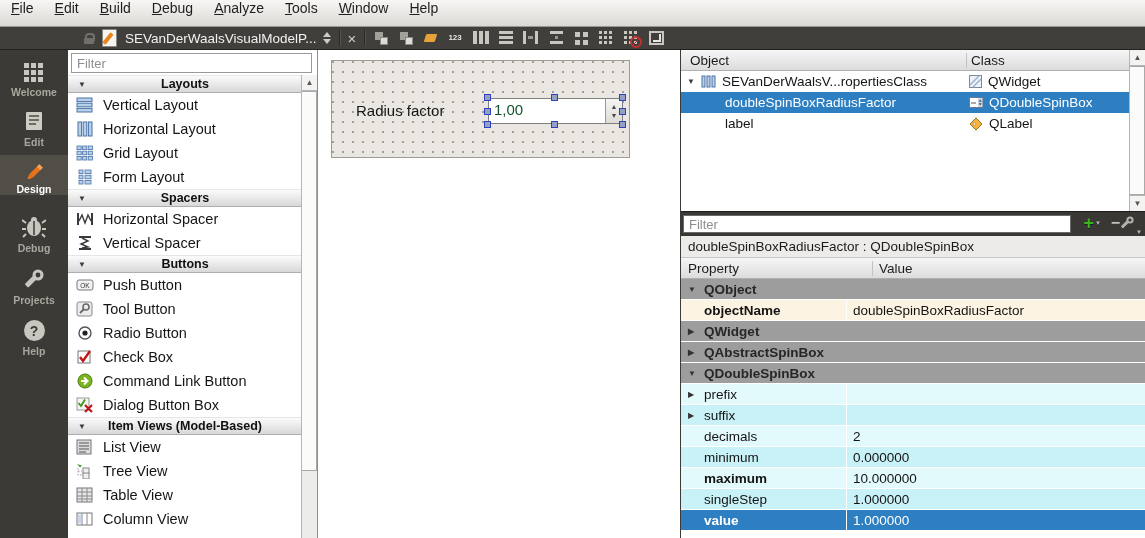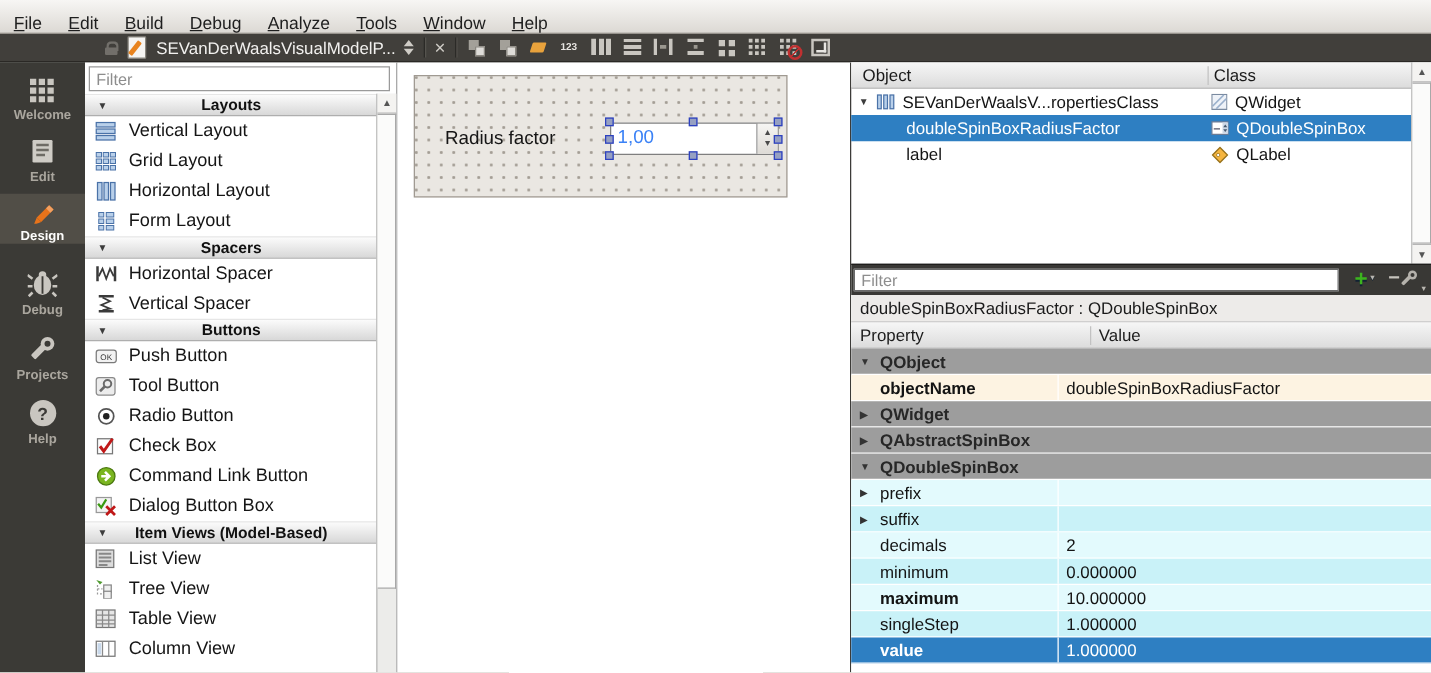--- a/index.html
+++ b/index.html
@@ -1,21 +1,21 @@
 <!DOCTYPE html>
 <html><head>
 <meta charset="utf-8">
 <style>
   html,body{margin:0;padding:0;background:#c9c6c0;}
   .app{position:relative;width:1145px;height:538px;background:#fff;overflow:hidden;
        font-family:"Liberation Sans",sans-serif;color:#1c1c1c;-webkit-font-smoothing:antialiased;}
   
   .menubar{position:absolute;left:0;top:0;width:100%;height:27px;box-sizing:border-box;
            background:linear-gradient(#f7f6f4,#dcd9d4);border-bottom:1px solid #9c968e;
-           display:flex;align-items:flex-end;gap:21px;padding-left:11px;font-size:14px;color:#1e1e1e;}
+           display:flex;align-items:flex-start;gap:21px;padding-left:11px;font-size:14px;color:#1e1e1e;}
   .menu-item{display:inline-block;cursor:default;}
   .menu-item::first-letter{text-decoration:underline;}
   
   .toolbar{position:absolute;left:0;top:27px;width:100%;height:23px;box-sizing:border-box;
            background:#413f3b;border-bottom:1px solid #23221f;display:flex;align-items:center;
            gap:8px;padding-left:84px;}
   .tb-sep{width:1px;height:16px;background:#2b2a27;box-shadow:1px 0 0 #55534e;}
   .lock-i{width:10px;height:11px;position:relative;opacity:.65;}
   .lock-i::before{content:"";position:absolute;left:1px;top:0;width:6px;height:6px;border:2px solid #8d8a84;
                   border-bottom:none;border-radius:4px 4px 0 0;}
@@ -75,21 +75,21 @@
   .sb-btn{position:absolute;left:0;width:15px;height:15px;background:#f4f3f1;border-bottom:1px solid #b5b5b5;
           font-size:8px;color:#555;text-align:center;line-height:15px;cursor:default;}
   .sb-btn.bot{bottom:0;border-top:1px solid #b5b5b5;border-bottom:none;}
   .wb-thumb{position:absolute;left:0;top:16px;width:15px;height:380px;background:#fbfbfa;border:1px solid #a8a8a8;border-left:none;box-sizing:border-box;cursor:default;}
   
   .formarea{position:absolute;left:318px;top:50px;width:363px;bottom:0;background:#fff;padding-left:23px;}
   .canvas{position:absolute;left:13px;top:10px;width:297px;height:96px;background-color:#eae7e2;border:1px solid #a09a92;
           background-image:radial-gradient(circle,#a59f96 1px,rgba(0,0,0,0) 1.3px);background-size:10px 10px;background-position:6px 6px;}
   .form-label{position:absolute;left:24px;top:41px;font-size:15px;color:#161616;cursor:default;}
   .spinbox{position:absolute;left:156px;top:37px;width:135px;height:26px;background:#fff;border:1px solid #7f7f7f;box-sizing:border-box;cursor:default;}
-  .spinbox .sb-text{position:absolute;left:5px;top:2px;font-size:15px;color:#3b82f6;}
+  .spinbox .sb-text{position:absolute;left:5px;top:2px;font-size:15px;color:#14532d;}
   .sb-btns{position:absolute;right:0;top:0;bottom:0;width:16px;border-left:1px solid #9a9a9a;background:linear-gradient(#f6f5f3,#dedbd6);
            display:flex;flex-direction:column;align-items:center;justify-content:center;gap:3px;}
   .sb-btns i{font-style:normal;font-size:7px;line-height:6px;color:#4a4a4a;}
   .handle{position:absolute;width:7px;height:7px;background:#96a0c2;border:1px solid #2d41c0;box-sizing:border-box;cursor:default;}
   
   .rightpanel{position:absolute;left:680px;top:50px;right:0;bottom:0;background:#fff;border-left:1px solid #3c3b38;box-sizing:border-box;}
   .inspector{position:absolute;left:0;top:0;right:16px;height:179px;}
   .oi-hdr{height:20px;display:flex;background:linear-gradient(#f6f6f6,#dcdcdc);border-bottom:1px solid #b0b0b0;
           font-size:13.5px;color:#1a1a1a;align-items:center;cursor:default;}
   .oi-c1{width:286px;padding-left:9px;box-sizing:border-box;border-right:1px solid #c2c2c2;}
@@ -270,43 +270,43 @@
             <g fill="#b9d0ea" stroke="#4a72a8">
               <rect x="1" y="1" width="15" height="3.6"></rect>
               <rect x="1" y="6.2" width="15" height="3.6"></rect>
               <rect x="1" y="11.4" width="15" height="3.6"></rect>
             </g>
           </svg>
         <span>Vertical Layout</span>
       </div>
       <div class="wb-item">
         <svg width="18" height="16">
+            <g fill="#b9d0ea" stroke="#4a72a8">
+              <rect x="2" y="1" width="3.6" height="14"></rect>
+              <rect x="7.2" y="1" width="3.6" height="14"></rect>
+              <rect x="12.4" y="1" width="3.6" height="14"></rect>
+            </g>
+          </svg>
+        <span>Horizontal Layout</span>
+      </div>
+      <div class="wb-item">
+        <svg width="18" height="16">
             <g fill="#b9d0ea" stroke="#4a72a8" stroke-width="0.8">
               <rect x="1" y="1" width="4.2" height="3.6"></rect>
               <rect x="6.6" y="1" width="4.2" height="3.6"></rect>
               <rect x="12.2" y="1" width="4.2" height="3.6"></rect>
               <rect x="1" y="6.2" width="4.2" height="3.6"></rect>
               <rect x="6.6" y="6.2" width="4.2" height="3.6"></rect>
               <rect x="12.2" y="6.2" width="4.2" height="3.6"></rect>
               <rect x="1" y="11.4" width="4.2" height="3.6"></rect>
               <rect x="6.6" y="11.4" width="4.2" height="3.6"></rect>
               <rect x="12.2" y="11.4" width="4.2" height="3.6"></rect>
             </g>
           </svg>
         <span>Grid Layout</span>
-      </div>
-      <div class="wb-item">
-        <svg width="18" height="16">
-            <g fill="#b9d0ea" stroke="#4a72a8">
-              <rect x="2" y="1" width="3.6" height="14"></rect>
-              <rect x="7.2" y="1" width="3.6" height="14"></rect>
-              <rect x="12.4" y="1" width="3.6" height="14"></rect>
-            </g>
-          </svg>
-        <span>Horizontal Layout</span>
       </div>
       <div class="wb-item">
         <svg width="18" height="16">
             <g fill="#b9d0ea" stroke="#4a72a8" stroke-width="0.8">
               <rect x="3" y="1" width="4" height="3.6"></rect>
               <rect x="9" y="1" width="6" height="3.6"></rect>
               <rect x="3" y="6.2" width="4" height="3.6"></rect>
               <rect x="9" y="6.2" width="6" height="3.6"></rect>
               <rect x="3" y="11.4" width="4" height="3.6"></rect>
               <rect x="9" y="11.4" width="6" height="3.6"></rect>

